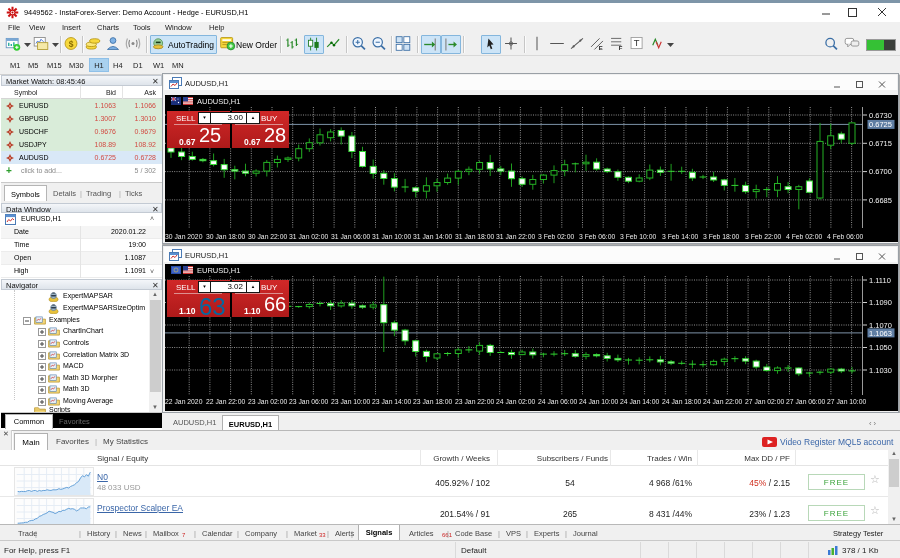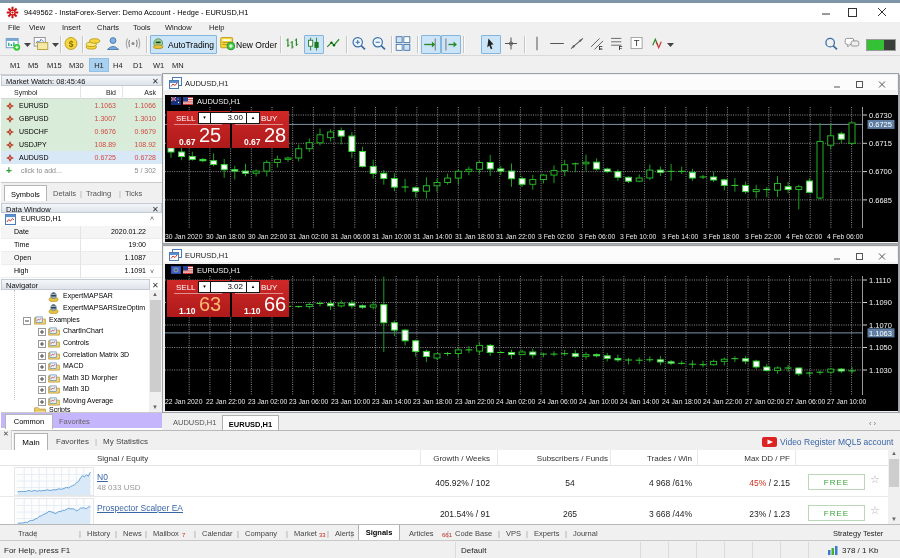--- a/index.html
+++ b/index.html
@@ -388,21 +388,21 @@
 <span class="abs r" style="left:60px;top:2px;width:85px;">1.1087</span>
 <span class="abs" style="left:79px;top:0;width:1px;height:13px;background:#e4e4e4;"></span>
   </div>
 <div class="abs" style="left:1px;top:265px;width:161px;height:13px;background:#fff;border-bottom:1px solid #ececec;font-size:7px;color:#000;">
 <span class="abs" style="left:13px;top:2px;">High</span>
 <span class="abs r" style="left:60px;top:2px;width:85px;">1.1091</span>
     <span class="abs" style="left:149px;top:3px;color:#555;font-size:7px;">˅</span>
 <span class="abs" style="left:79px;top:0;width:1px;height:13px;background:#e4e4e4;"></span>
   </div>
 
-<div class="abs" style="left:1px;top:279px;width:149px;height:11px;background:linear-gradient(#f4f6f9,#dee4eb);border:1px solid #c3cad3;font-size:7.5px;color:#111;">
+<div class="abs" style="left:1px;top:279px;width:161px;height:11px;background:linear-gradient(#f4f6f9,#dee4eb);border:1px solid #c3cad3;font-size:7.5px;color:#111;">
 <span class="abs" style="left:4px;top:1px;">Navigator</span>
 <span class="abs" style="left:150px;top:1px;color:#333;font-size:8px;">✕</span>
   </div>
 <div class="abs" style="left:1px;top:290px;width:161px;height:122px;background:#fff;overflow:hidden;">
     <div class="abs" style="left:13px;top:0;width:1px;height:110px;border-left:1px dotted #c8c8c8;"></div>
     <svg class="abs" style="left:47px;top:2px" width="12" height="10" viewBox="0 0 13 11">
       <ellipse cx="6" cy="8.2" rx="5" ry="2.6" fill="#e8c23a" stroke="#a8861d" stroke-width="0.6"></ellipse>
       <circle cx="6" cy="4" r="3.2" fill="#9fb6c8" stroke="#5a7082" stroke-width="0.7"></circle>
       <rect x="3.2" y="3.2" width="5.6" height="1.8" rx="0.9" fill="#2a3a4a"></rect>
       <rect x="4.6" y="0.6" width="2.8" height="1.2" fill="#3a4a5a"></rect>
@@ -506,21 +506,21 @@
       <path d="M0.5,2 L0.5,9 L12.5,9 L12.5,3.5 L6,3.5 L4.8,2 Z" fill="#f5d87a" stroke="#b59023" stroke-width="0.8"></path>
       <path d="M0.5,4.5 L12.5,4.5" stroke="#b59023" stroke-width="0.5"></path>
     </svg>
     <span class="abs" style="left:48px;top:116px;font-size:7px;color:#000;">Scripts</span>
   </div>
 <div class="abs" style="left:149px;top:290px;width:13px;height:122px;background:#f0f0f0;">
 <span class="abs" style="left:3px;top:1px;font-size:6px;color:#666;">▲</span>
 <div class="abs" style="left:1px;top:10px;width:11px;height:92px;background:#cdcdcd;"></div>
 <span class="abs" style="left:3px;top:114px;font-size:6px;color:#666;">▼</span>
   </div>
-<div class="abs" style="left:1px;top:412px;width:161px;height:16px;background:#c4b5fd;border-top:1px solid #c9c9c9;font-size:7.5px;color:#666;">
+<div class="abs" style="left:1px;top:412px;width:161px;height:16px;background:#000000;border-top:1px solid #c9c9c9;font-size:7.5px;color:#666;">
 <span class="abs" style="left:4px;top:1px;width:48px;height:15px;background:#fff;border:1px solid #b5b5b5;border-bottom:none;color:#000;text-align:center;padding-top:2px;">Common</span>
 <span class="abs" style="left:58px;top:4px;">Favorites</span>
   </div>
 
 <div class="abs" style="left:163px;top:75px;width:737px;height:355px;background:#ababab;"></div>
 
 <div class="abs" style="left:162px;top:73px;width:737px;height:171px;background:#f0f0f0;border:1px solid #9aa0a6;">
 <div class="abs" style="left:1px;top:1px;width:733px;height:15px;background:#fcfcfc;">
 <svg class="abs" style="left:5px;top:2px" width="13" height="12">
         <rect x="3.5" y="0.5" width="9" height="8" fill="#fff" stroke="#4a7ab5"></rect>
@@ -1011,21 +1011,21 @@
 <div class="abs" style="left:65px;top:16px;width:2px;height:37px;background:#000;"></div>
 <span class="abs" style="left:11px;top:19px;font-size:8px;color:#fff;">SELL</span>
 <span class="abs" style="left:96px;top:19px;font-size:8px;color:#fff;">BUY</span>
 <div class="abs" style="left:9px;top:29px;width:48px;height:1px;background:#dd8f8f;"></div>
 <div class="abs" style="left:70px;top:29px;width:48px;height:1px;background:#dd8f8f;"></div>
 <div class="abs" style="left:33px;top:17px;width:62px;height:12px;background:#151515;"></div>
 <div class="abs" style="left:34px;top:18px;width:11px;height:10px;background:#fff;font-size:4.5px;color:#000;text-align:center;line-height:10px;">▼</div>
 <div class="abs" style="left:46px;top:18px;width:35px;height:10px;background:#fff;font-size:8px;color:#000;text-align:right;line-height:10px;padding-right:3px;">3.02</div>
 <div class="abs" style="left:82px;top:18px;width:12px;height:10px;background:#fff;font-size:4.5px;color:#000;text-align:center;line-height:10px;">▲</div>
 <span class="abs" style="left:14px;top:42px;font-size:8.5px;font-weight:bold;color:#fff;">1.10</span>
-<span class="abs" style="left:34px;top:29px;font-size:20px;color:#fdba74;">63</span>
+<span class="abs" style="left:34px;top:29px;font-size:24px;color:#0369a1;">63</span>
 <span class="abs" style="left:79px;top:42px;font-size:8.5px;font-weight:bold;color:#fff;">1.10</span>
 <span class="abs" style="left:99px;top:29px;font-size:20px;color:#fff;">66</span>
 </div>
 </div>
 <div class="abs" style="left:162px;top:413px;width:738px;height:17px;background:#f0f0f0;font-size:7.5px;color:#555;">
 <span class="abs" style="left:11px;top:5px;">AUDUSD,H1</span>
 <span class="abs" style="left:60px;top:2px;width:57px;height:15px;background:#fff;border:1px solid #b0b0b0;border-bottom:none;color:#000;font-weight:bold;text-align:center;padding-top:4px;">EURUSD,H1</span>
 <span class="abs" style="left:707px;top:6px;color:#777;">‹ ›</span>
   </div>
 
@@ -1105,21 +1105,21 @@
         <line x1="0" y1="21" x2="80" y2="21" stroke="#e4ecf4" stroke-width="1"></line>
         <line x1="0" y1="28" x2="80" y2="28" stroke="#e4ecf4" stroke-width="1"></line>
         <path d="M1.0,26.0L3.1,25.9L5.2,25.7L7.3,25.6L9.4,25.0L11.5,25.0L13.6,23.5L15.8,23.1L17.9,22.8L20.0,21.4L22.1,20.8L24.2,18.6L26.3,18.0L28.4,16.6L30.5,15.9L32.6,14.9L34.7,13.1L36.8,13.8L38.9,14.3L41.1,15.6L43.2,14.8L45.3,13.3L47.4,13.6L49.5,12.1L51.6,12.2L53.7,10.9L55.8,10.1L57.9,10.7L60.0,10.4L62.1,11.1L64.2,12.8L66.4,11.6L68.5,9.7L70.6,9.6L72.7,9.7L74.8,10.4L76.9,8.6L79.0,8.4L79.0,29 L1.0,29 Z" fill="#d9e9f8" stroke="none"></path>
         <path d="M1.0,26.0L3.1,25.9L5.2,25.7L7.3,25.6L9.4,25.0L11.5,25.0L13.6,23.5L15.8,23.1L17.9,22.8L20.0,21.4L22.1,20.8L24.2,18.6L26.3,18.0L28.4,16.6L30.5,15.9L32.6,14.9L34.7,13.1L36.8,13.8L38.9,14.3L41.1,15.6L43.2,14.8L45.3,13.3L47.4,13.6L49.5,12.1L51.6,12.2L53.7,10.9L55.8,10.1L57.9,10.7L60.0,10.4L62.1,11.1L64.2,12.8L66.4,11.6L68.5,9.7L70.6,9.6L72.7,9.7L74.8,10.4L76.9,8.6L79.0,8.4" fill="none" stroke="#5b9bd5" stroke-width="1"></path>
       </svg>
     </div>
 <span class="abs link" style="left:97px;top:6px;text-decoration:underline;">Prospector Scalper EA</span>
 <span class="abs" style="left:97px;top:17px;color:#999;font-size:8px;margin-top:29px;">98 072 USD</span>
 <span class="abs r" style="left:390px;top:12px;width:100px;">201.54% / 91</span>
 <span class="abs" style="left:558px;top:12px;width:24px;text-align:center;">265</span>
-<span class="abs r" style="left:612px;top:12px;width:80px;">3 668 /44%</span>
+<span class="abs r" style="left:612px;top:12px;width:80px;">8 431 /44%</span>
 <span class="abs r" style="left:710px;top:12px;width:80px;">23% / 1.23</span>
 <div class="abs" style="left:808px;top:8px;width:57px;height:16px;border:1px solid #b8d8b8;text-align:center;color:#3aa33a;font-size:8px;padding-top:3px;letter-spacing:1px;">FREE</div>
 <span class="abs" style="left:870px;top:7px;color:#b5b5b5;font-size:11px;">☆</span>
 </div>
 <div class="abs" style="left:888px;top:450px;width:12px;height:74px;background:#f0f0f0;">
 <span class="abs" style="left:3px;top:0px;font-size:6px;color:#666;">▲</span>
 <div class="abs" style="left:1px;top:9px;width:10px;height:28px;background:#cdcdcd;"></div>
 <span class="abs" style="left:3px;top:66px;font-size:6px;color:#666;">▼</span>
   </div>
 <div class="abs" style="left:0;top:524px;width:900px;height:16px;background:#f0f0f0;border-top:1px solid #b8b8b8;font-size:7.5px;color:#444;">

